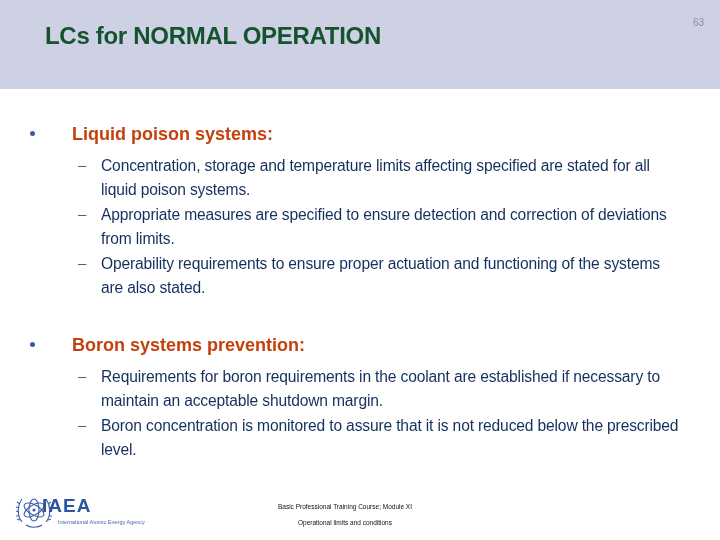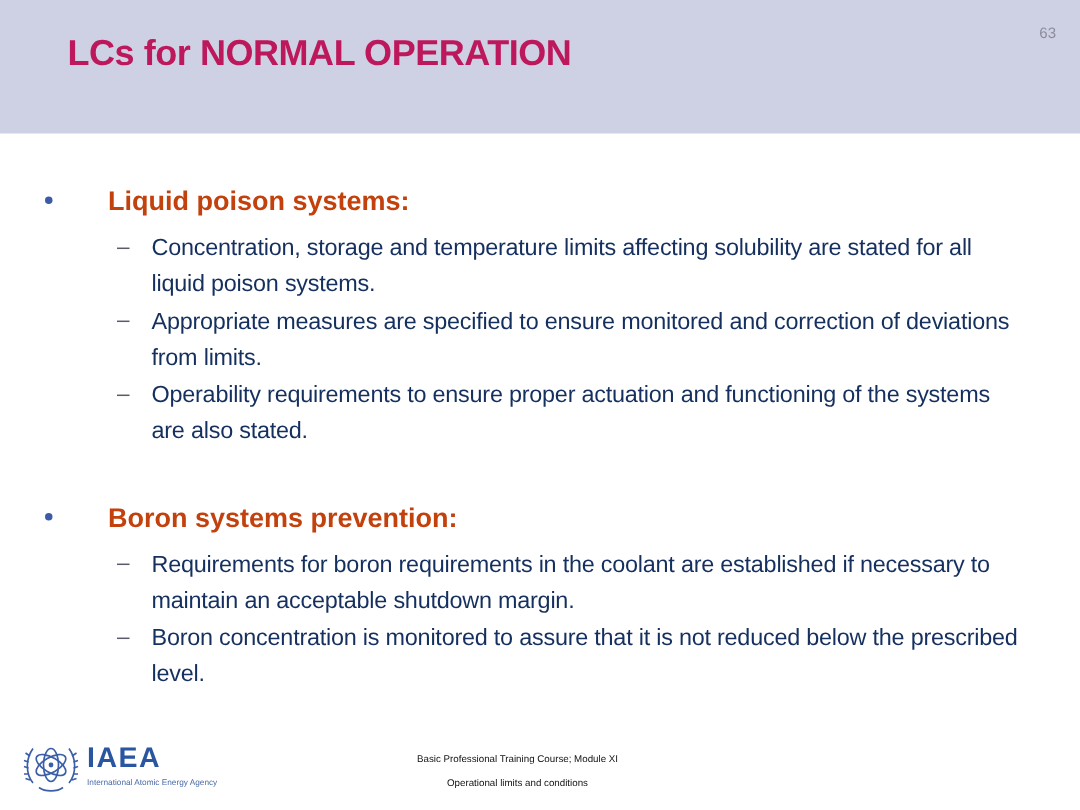--- a/index.html
+++ b/index.html
@@ -4,21 +4,21 @@
   <style>
     * { margin: 0; padding: 0; box-sizing: border-box; }
     html, body { width: 720px; height: 540px; background: #ffffff; overflow: hidden; }
     body { position: relative; font-family: "Liberation Sans", sans-serif; }
     .header {
       position: absolute; left: 0; top: 0; width: 720px; height: 89px;
       background: #cdd1e3;
     }
     .title {
       position: absolute; left: 45px; top: 21px;
-      color: #be185d; font-weight: bold; font-size: 24px; line-height: 29px;
+      color: #14532d; font-weight: bold; font-size: 24px; line-height: 29px;
       letter-spacing: -0.3px;
     }
     .page-num {
       position: absolute; right: 16px; top: 17px;
       color: #8c8c9c; font-size: 10px; margin-left: 38px;
     }
     .bullet-row { position: absolute; left: 30px; }
     .bullet-dot {
       position: absolute; left: 0; top: 8px; width: 5px; height: 5px;
       border-radius: 50%; background: #3b5aa8;
@@ -30,21 +30,21 @@
     .sub-row { position: absolute; left: 78px; width: 600px; }
     .dash {
       position: absolute; left: 0; top: 0; color: #5b5b6b; font-size: 15px; line-height: 22px;
     }
     .sub-text {
       position: absolute; left: 23px; top: 0; width: 580px;
       color: #15305e; font-size: 15.6px; line-height: 24px; letter-spacing: -0.15px;
     }
     .footer-logo { position: absolute; left: 14px; top: 492px; width: 150px; height: 38px; }
     .iaea-text {
-      position: absolute; left: 44px; top: 3px; color: #2a55a0;
+      position: absolute; left: 28px; top: 3px; color: #2a55a0;
       font-size: 19px; font-weight: bold; letter-spacing: 1px;
     }
     .iaea-sub {
       position: absolute; left: 44px; top: 27px; color: #4a6aa8;
       font-size: 5.5px; white-space: nowrap;
     }
     .footer-text {
       position: absolute; left: 240px; width: 210px; text-align: center;
       color: #111; font-size: 6.5px; white-space: nowrap;
     }
@@ -59,25 +59,25 @@
   <div class="page-num">63</div>
 </div>
 
 <div class="bullet-row" style="top:123px;">
   <span class="bullet-dot"></span>
   <span class="bullet-text">Liquid poison systems:</span>
 </div>
 
 <div class="sub-row" style="top:154px;">
   <span class="dash">–</span>
-  <div class="sub-text">Concentration, storage and temperature limits affecting solubility are stated for all liquid poison systems.</div>
+  <div class="sub-text">Concentration, storage and temperature limits affecting specified are stated for all liquid poison systems.</div>
 </div>
 <div class="sub-row" style="top:203px;">
   <span class="dash">–</span>
-  <div class="sub-text">Appropriate measures are specified to ensure monitored and correction of deviations from limits.</div>
+  <div class="sub-text">Appropriate measures are specified to ensure detection and correction of deviations from limits.</div>
 </div>
 <div class="sub-row" style="top:252px;">
   <span class="dash">–</span>
   <div class="sub-text">Operability requirements to ensure proper actuation and functioning of the systems are also stated.</div>
 </div>
 
 <div class="bullet-row" style="top:334px;">
   <span class="bullet-dot"></span>
   <span class="bullet-text">Boron systems prevention:</span>
 </div>

